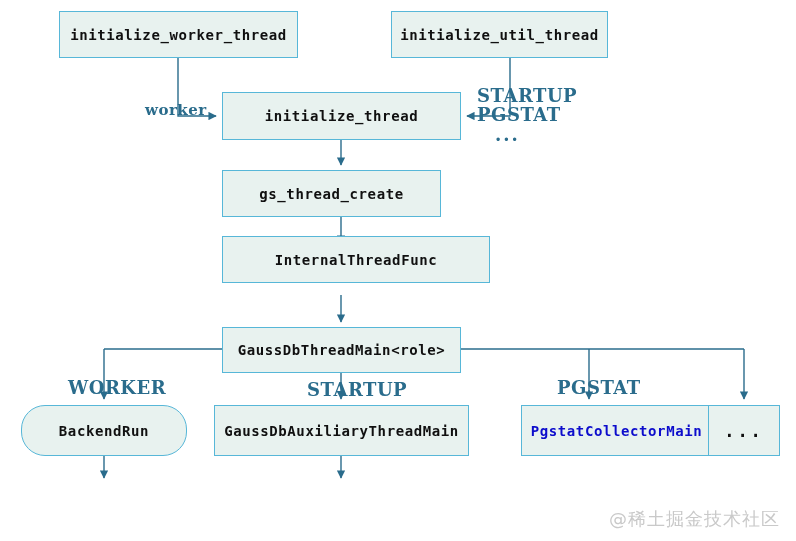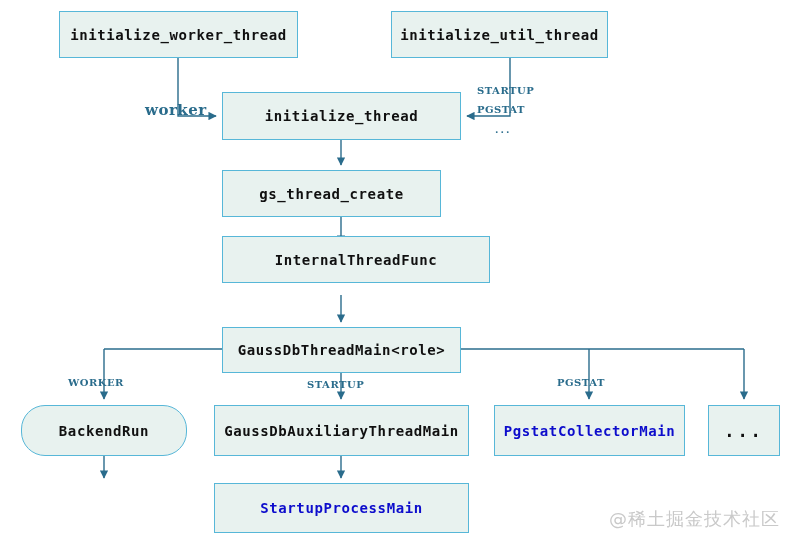--- a/index.html
+++ b/index.html
@@ -37,29 +37,30 @@
     font-family: "DejaVu Sans Mono", "Liberation Mono", monospace;
     font-size: 14px;
     font-weight: bold;
     letter-spacing: 0.6px;
     color: #101010;
     white-space: nowrap;
     z-index: 2;
   }
   .node.blue-text {
     color: #0d0dcc;
+    margin-left: 27px;
   }
   .node.dots {
     font-size: 17px;
     letter-spacing: 3px;
   }
   .edge-label {
     position: absolute;
     font-family: "DejaVu Serif", "Liberation Serif", serif;
-    font-size: 10px;
+    font-size: 18px;
     font-weight: bold;
     color: #2a6c8c;
     letter-spacing: 0.5px;
     white-space: nowrap;
     z-index: 3;
   }
   .edge-label.lower {
     text-transform: none;
     font-size: 15px;
   }
@@ -149,23 +150,20 @@
 
   <div class="node blue-text" style="left:494px; top:405px; width:191px; height:51px;">
     <span>PgstatCollectorMain</span>
   </div>
 
   <div class="node dots" style="left:708px; top:405px; width:72px; height:51px;">
     <span>...</span>
   </div>
 
 
-  <div class="node blue-text" style="left:214px; top:483px; width:255px; height:50px;">
-    <span>StartupProcessMain</span>
-  </div>
 
   <div class="edge-label lower" style="left:145px; top:101px;">worker</div>
 
   <div class="edge-label" style="left:477px; top:85px;">STARTUP</div>
 
   <div class="edge-label" style="left:477px; top:104px;">PGSTAT</div>
 
   <div class="edge-label" style="left:495px; top:124px; letter-spacing:2px;">...</div>
 
   <div class="edge-label" style="left:68px; top:377px;">WORKER</div>

